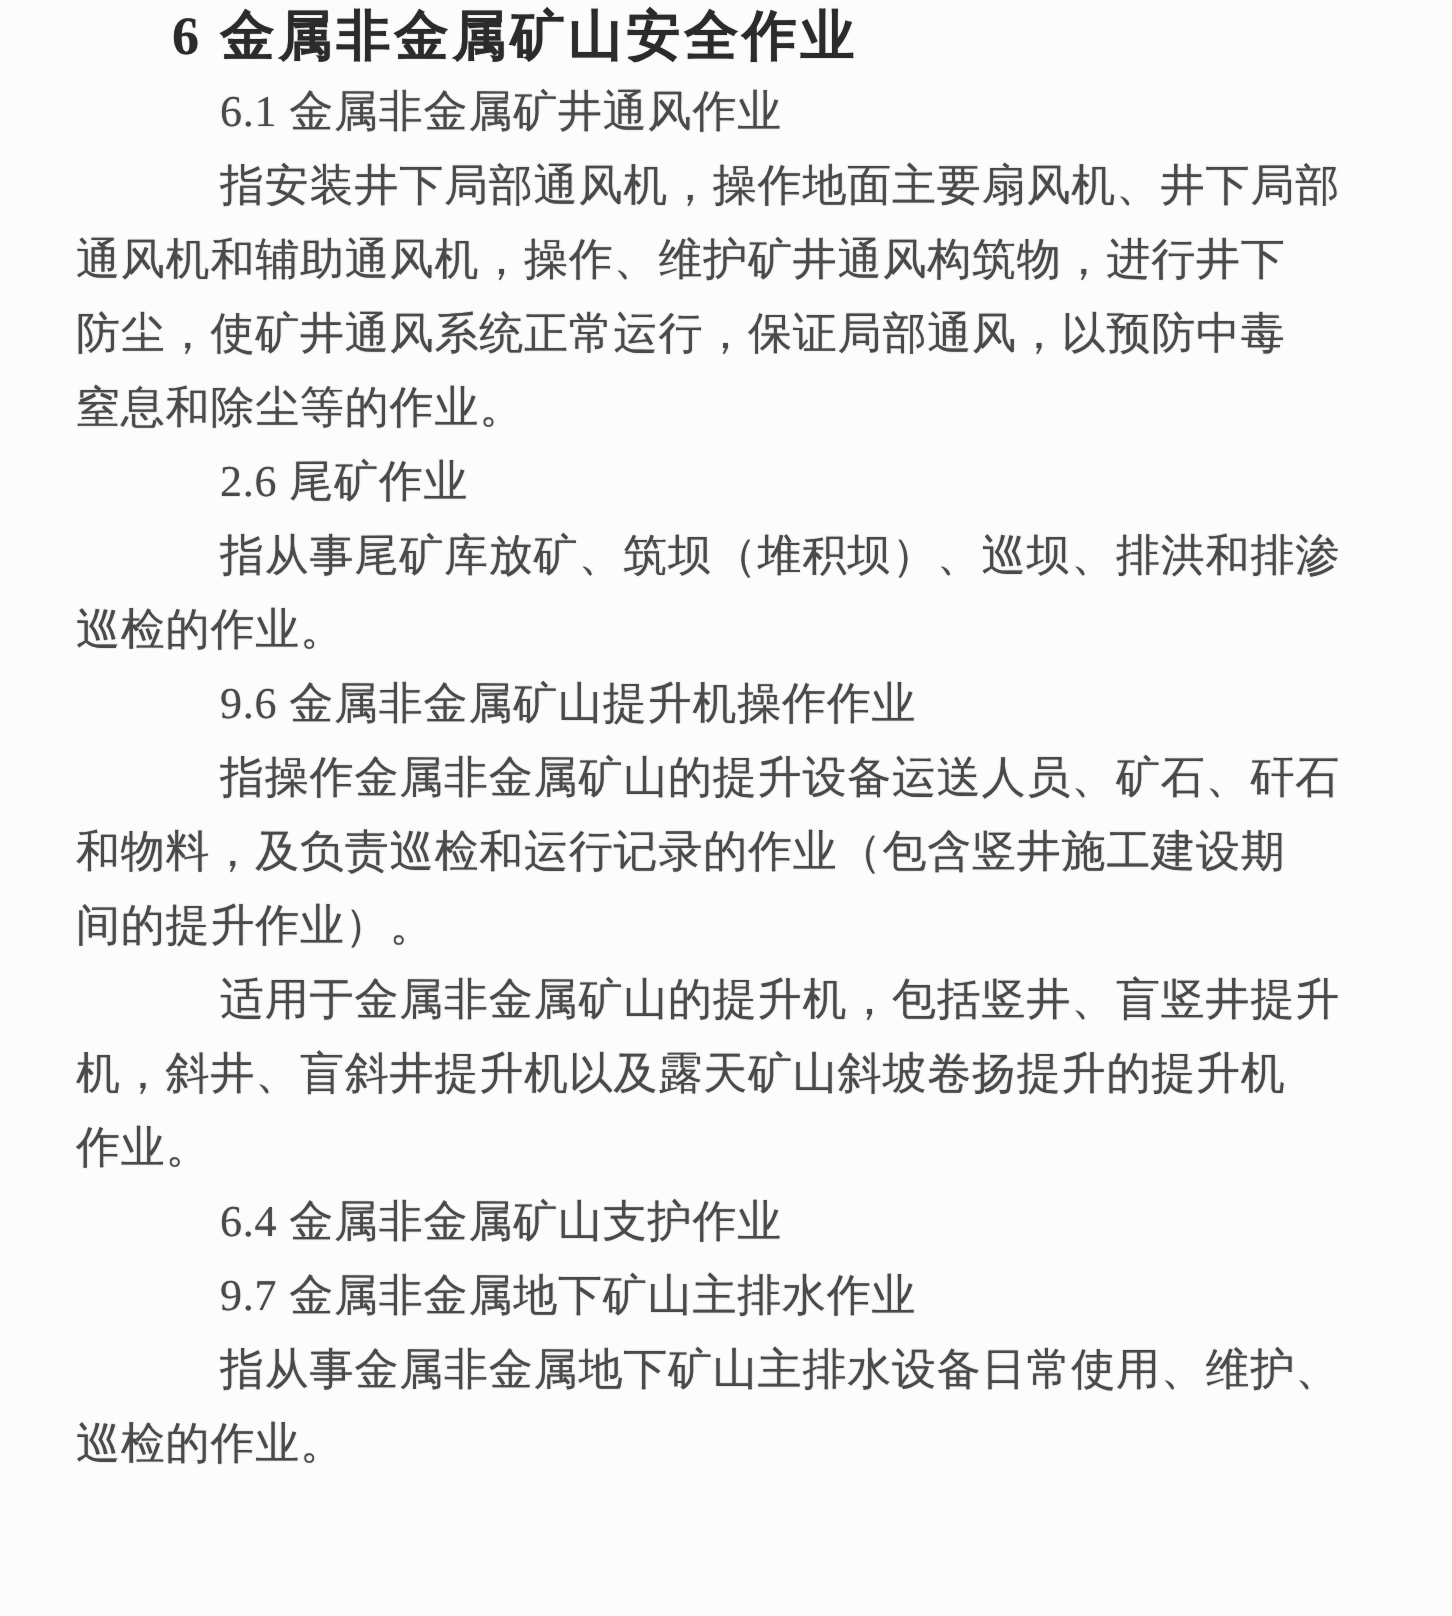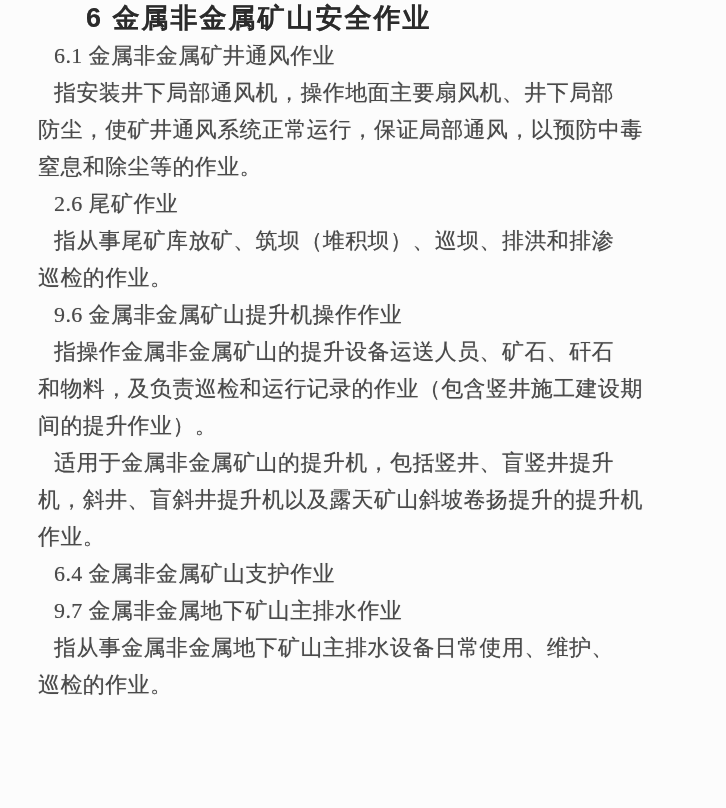--- a/index.html
+++ b/index.html
@@ -11,50 +11,51 @@
     position: relative;
     width: 726px;
     height: 808px;
     background: #fcfcfc;
     overflow: hidden;
     font-family: "Liberation Serif", "DejaVu Serif", serif;
   }
   .doc-title {
     margin: 0;
     padding: 0 0 0 86px;
-    font-family: Liberation Sans, sans-serif;
+    font-family: Liberation Serif, serif;
     font-weight: bold;
     font-size: 27px;
     line-height: 37px;
     letter-spacing: 2px;
     color: #2b2b2b;
     white-space: nowrap;
     text-shadow: 0 0 0.6px rgba(43,43,43,0.55);
   }
   .line {
     padding-left: 38px;
     font-size: 22px;
     line-height: 37px;
     letter-spacing: 0.4px;
     color: #4a4a4a;
     white-space: nowrap;
     text-shadow: 0 0 0.7px rgba(74,74,74,0.6);
   }
   .line.indent {
-    padding-left: 54px;
+    padding-left: 110px;
   }
 </style>
 </head>
 <body>
 
 <div class="page">
   <h1 class="doc-title">6 金属非金属矿山安全作业</h1>
 
   <div class="line indent">6.1 金属非金属矿井通风作业</div>
   <div class="line indent">指安装井下局部通风机，操作地面主要扇风机、井下局部</div>
+  <div class="line">通风机和辅助通风机，操作、维护矿井通风构筑物，进行井下</div>
   <div class="line">防尘，使矿井通风系统正常运行，保证局部通风，以预防中毒</div>
   <div class="line">窒息和除尘等的作业。</div>
 
   <div class="line indent">2.6 尾矿作业</div>
   <div class="line indent">指从事尾矿库放矿、筑坝（堆积坝）、巡坝、排洪和排渗</div>
   <div class="line">巡检的作业。</div>
 
   <div class="line indent">9.6 金属非金属矿山提升机操作作业</div>
   <div class="line indent">指操作金属非金属矿山的提升设备运送人员、矿石、矸石</div>
   <div class="line">和物料，及负责巡检和运行记录的作业（包含竖井施工建设期</div>

